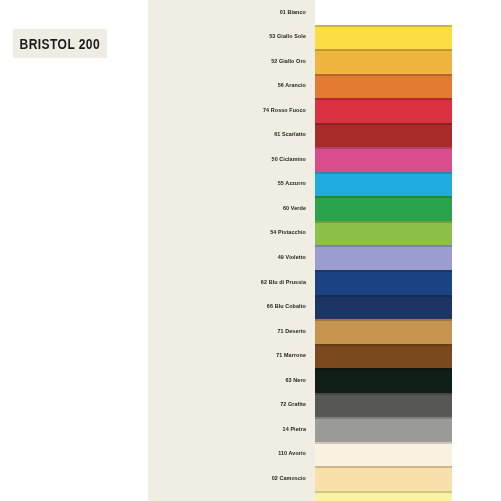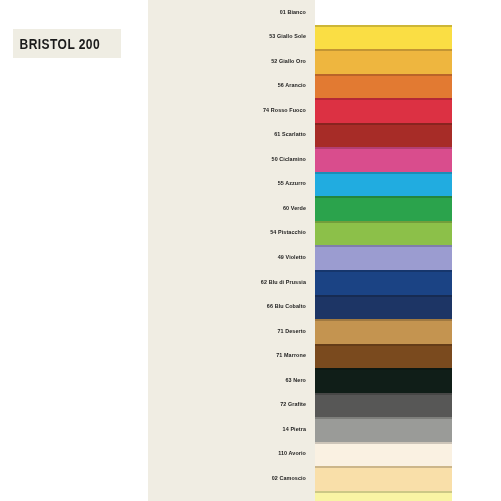--- a/index.html
+++ b/index.html
@@ -29,21 +29,21 @@
     top: 0;
     width: 148px;
     height: 501px;
     background: #ffffff;
   }
 
   #brand-badge {
     position: absolute;
     left: 13px;
     top: 29px;
-    width: 108px;
+    width: 94px;
     height: 29px;
     background: #efede3;
     display: flex;
     align-items: center;
     justify-content: flex-start;
   }
 
   #brand-text {
     font-family: "Liberation Sans", sans-serif;
     font-weight: bold;

